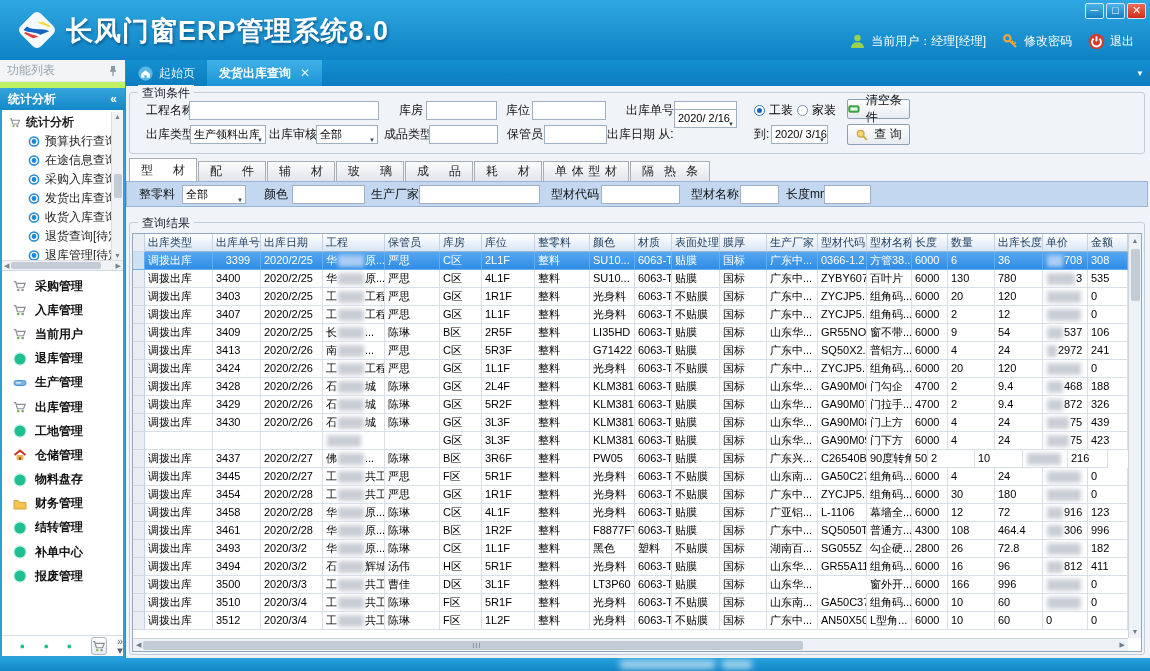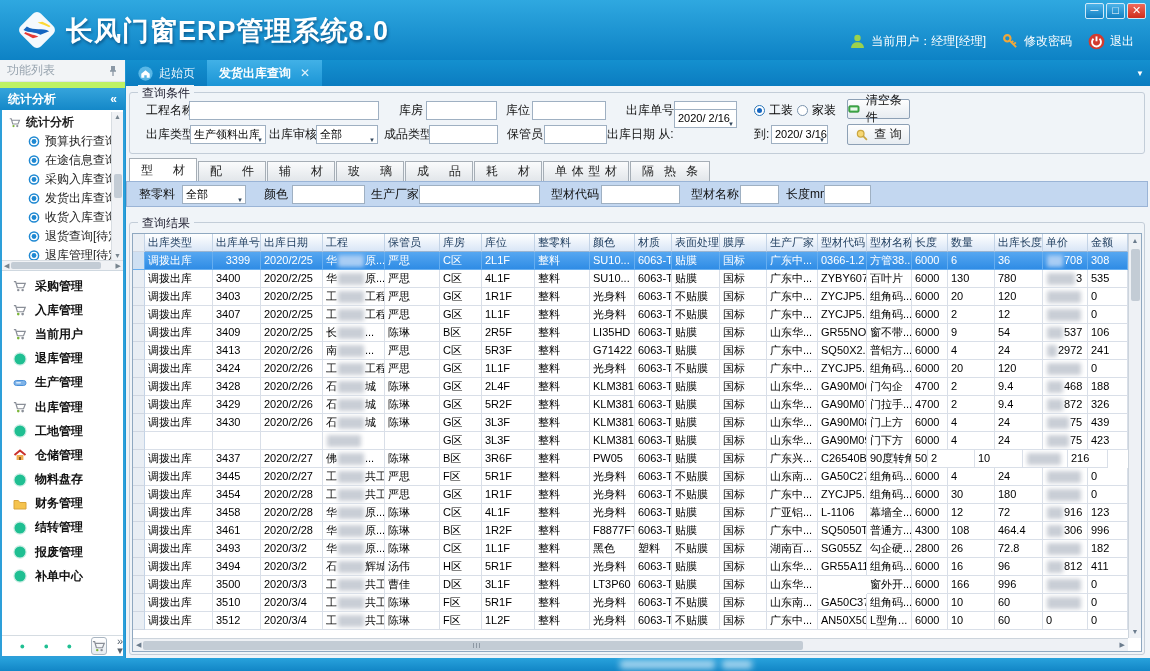--- a/index.html
+++ b/index.html
@@ -388,30 +388,30 @@
               </span>
               <span>结转管理</span>
             </div>
             <div class="menu-item">
               <span class="icon" style="width:14px;height:14px">
                 <svg viewBox="0 0 12 12">
                   <circle cx="6" cy="6" r="5.2" fill="#1fbf92"></circle>
                   <circle cx="6" cy="6" r="5.2" fill="none" stroke="#c8ece2" stroke-width="1"></circle>
                 </svg>
               </span>
-              <span>报废管理</span>
+              <span>补单中心</span>
             </div>
             <div class="menu-item">
               <span class="icon" style="width:14px;height:14px">
                 <svg viewBox="0 0 12 12">
                   <circle cx="6" cy="6" r="5.2" fill="#1fbf92"></circle>
                   <circle cx="6" cy="6" r="5.2" fill="none" stroke="#c8ece2" stroke-width="1"></circle>
                 </svg>
               </span>
-              <span>补单中心</span>
+              <span>报废管理</span>
             </div>
           </div>
         <div class="side-toolbar">
           <span class="dot icon">
               <svg viewBox="0 0 12 12">
                 <circle cx="6" cy="6" r="5" fill="#1fbf92"></circle>
               </svg>
             </span>
           <span class="dot icon">
               <svg viewBox="0 0 12 12">

